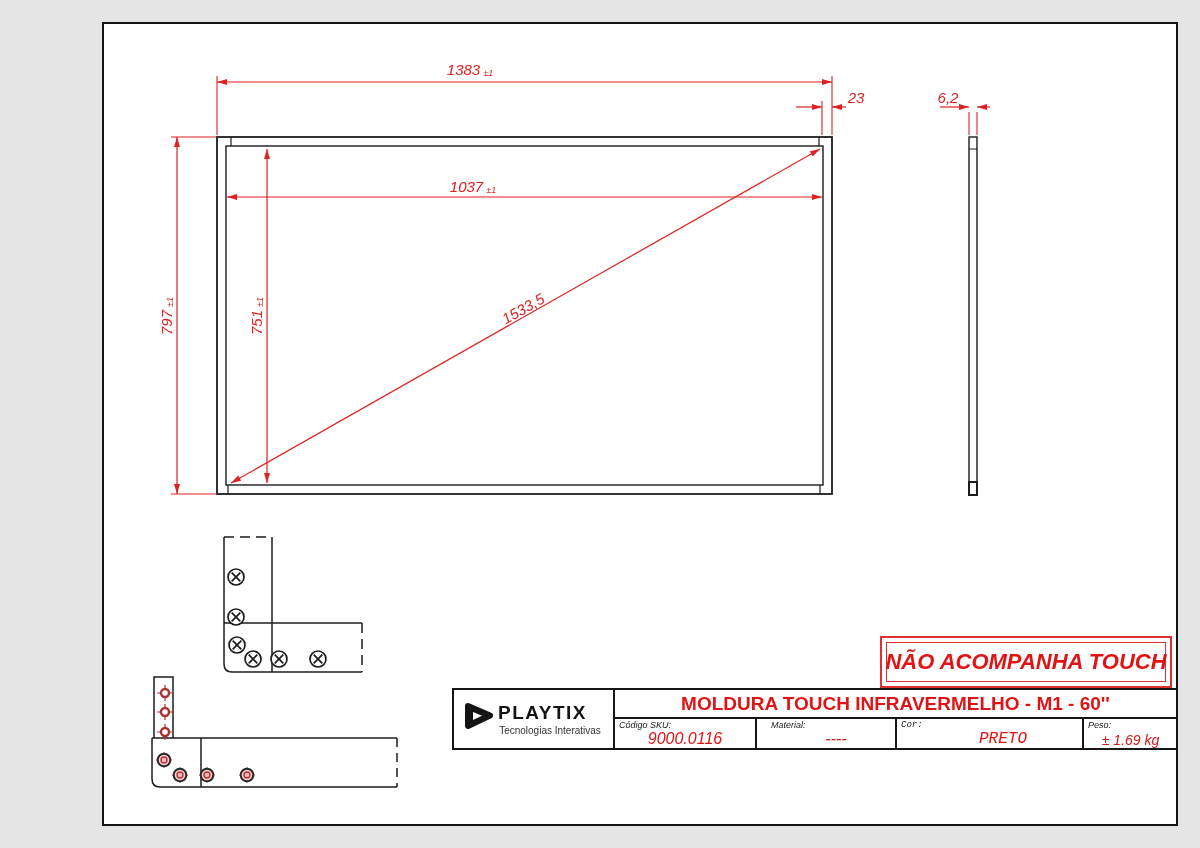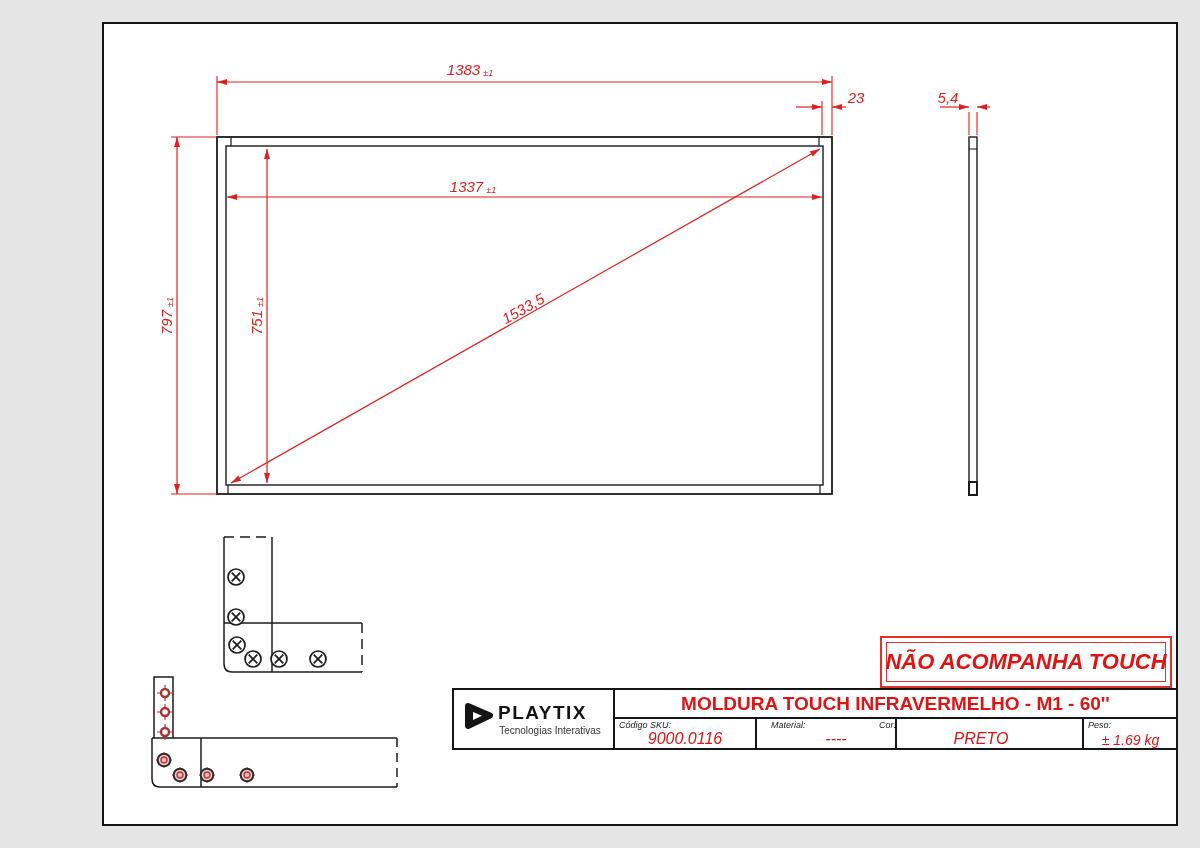--- a/index.html
+++ b/index.html
@@ -132,27 +132,27 @@
       <use href="#holeB" x="180" y="775"></use>
       <use href="#holeB" x="207" y="775"></use>
       <use href="#holeB" x="247" y="775"></use>
     </g>
   </svg>
 
   <div class="dim" style="left:400px;top:62px;width:140px;">
     <span>1383</span><span class="tol">±1</span>
   </div>
   <div class="dim" style="left:403px;top:179px;width:140px;">
-    <span>1337</span><span class="tol">±1</span>
+    <span>1037</span><span class="tol">±1</span>
   </div>
   <div class="dim" style="left:836px;top:90px;width:40px;">
     <span>23</span>
   </div>
   <div class="dim" style="left:928px;top:90px;width:40px;">
-    <span>5,4</span>
+    <span>6,2</span>
   </div>
   <div class="dim rot" style="left:98px;top:307px;width:140px;">
     <span>797</span><span class="tol">±1</span>
   </div>
   <div class="dim rot" style="left:188px;top:307px;width:140px;">
     <span>751</span><span class="tol">±1</span>
   </div>
   <div class="dim diag" style="left:478px;top:301px;width:90px;">
     <span>1533,5</span>
   </div>
@@ -173,21 +173,21 @@
   <div class="tb-title">MOLDURA TOUCH INFRAVERMELHO - M1 - 60''</div>
 
   <div class="tb-cell" style="left:616px;width:138px;border-radius:11px;">
     <span class="tb-label">Código SKU:</span>
     <div class="tb-value">9000.0116</div>
   </div>
   <div class="tb-cell" style="left:768px;width:136px;">
     <span class="tb-label">Material:</span>
     <div class="tb-value">----</div>
   </div>
-  <div class="tb-cell" style="left:876px;width:210px;">
+  <div class="tb-cell" style="left:898px;width:210px;font-family:Liberation Mono, monospace;">
     <span class="tb-label">Cor:</span>
     <div class="tb-value">PRETO</div>
   </div>
   <div class="tb-cell" style="left:1085px;width:91px;">
     <span class="tb-label">Peso:</span>
     <div class="tb-value" style="font-size:14px;">± 1.69 kg</div>
   </div>
 
   <div class="logo-wrap">
     <svg class="logo-icon" width="30" height="30" viewBox="0 0 30 30">

